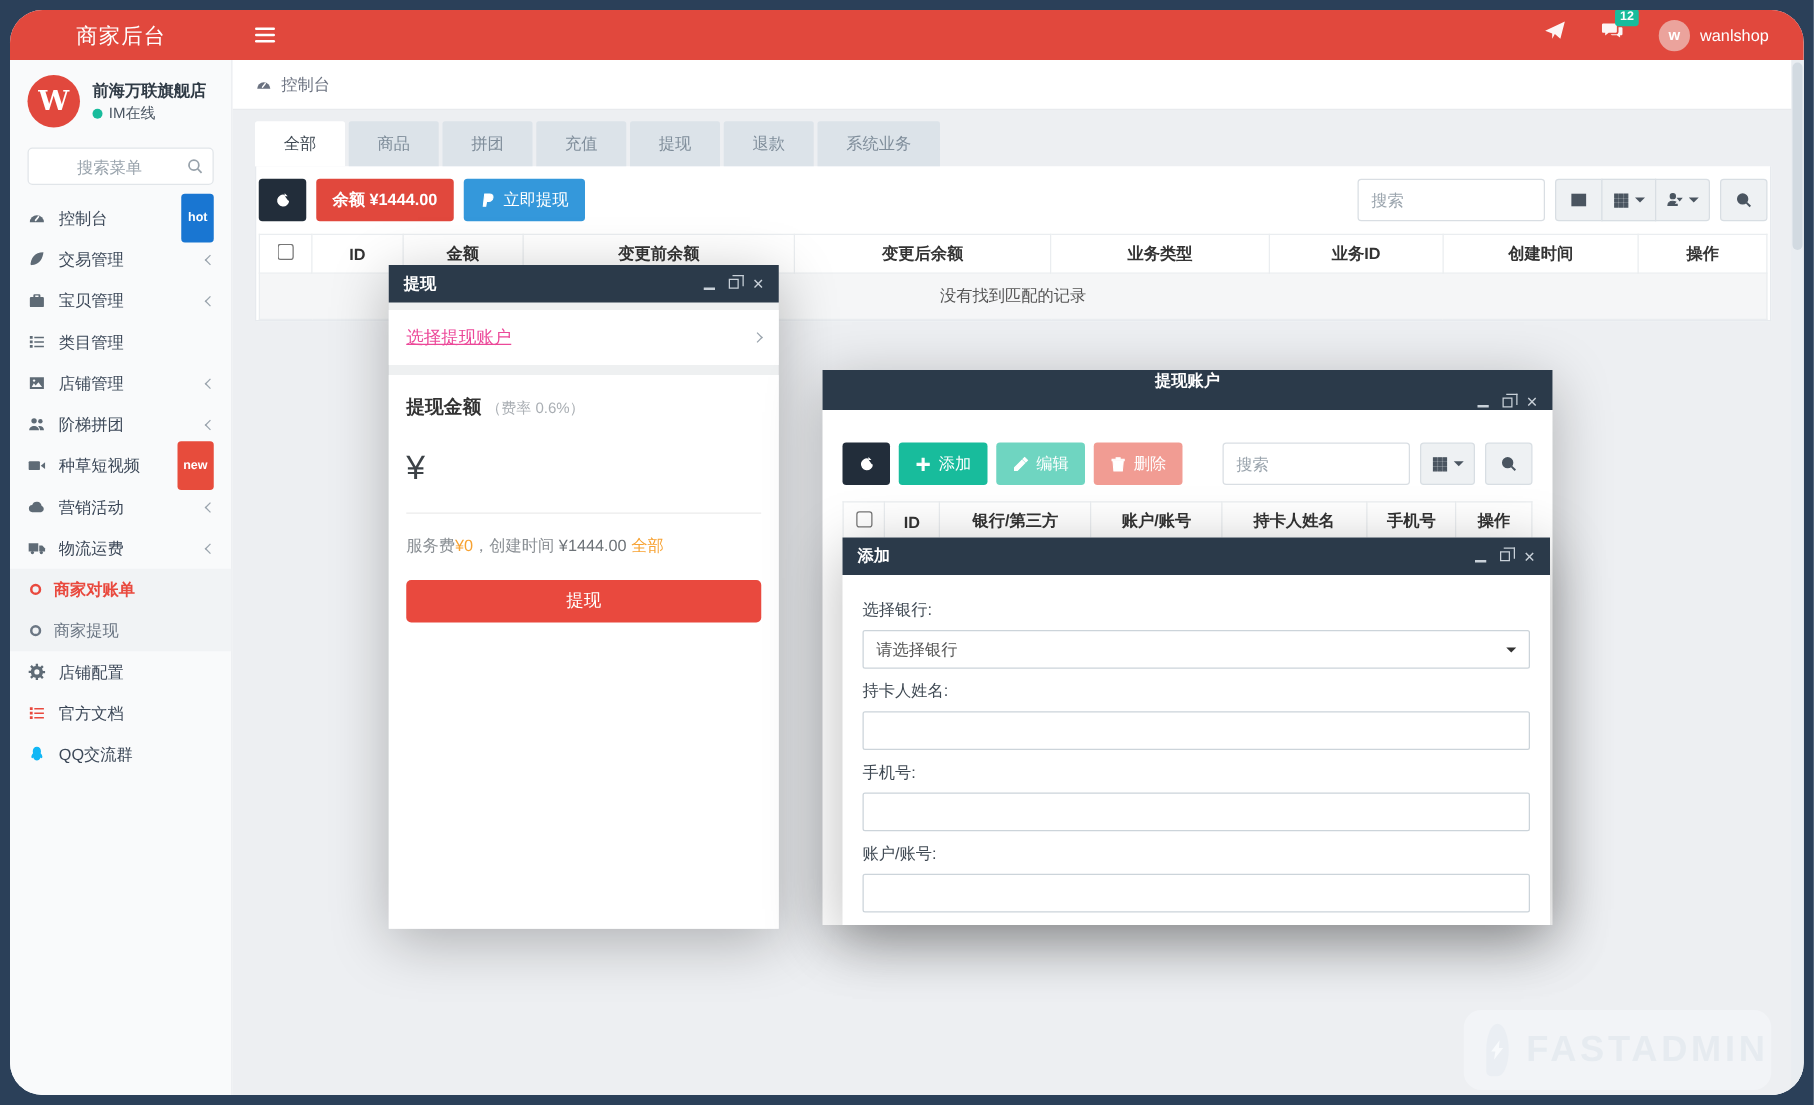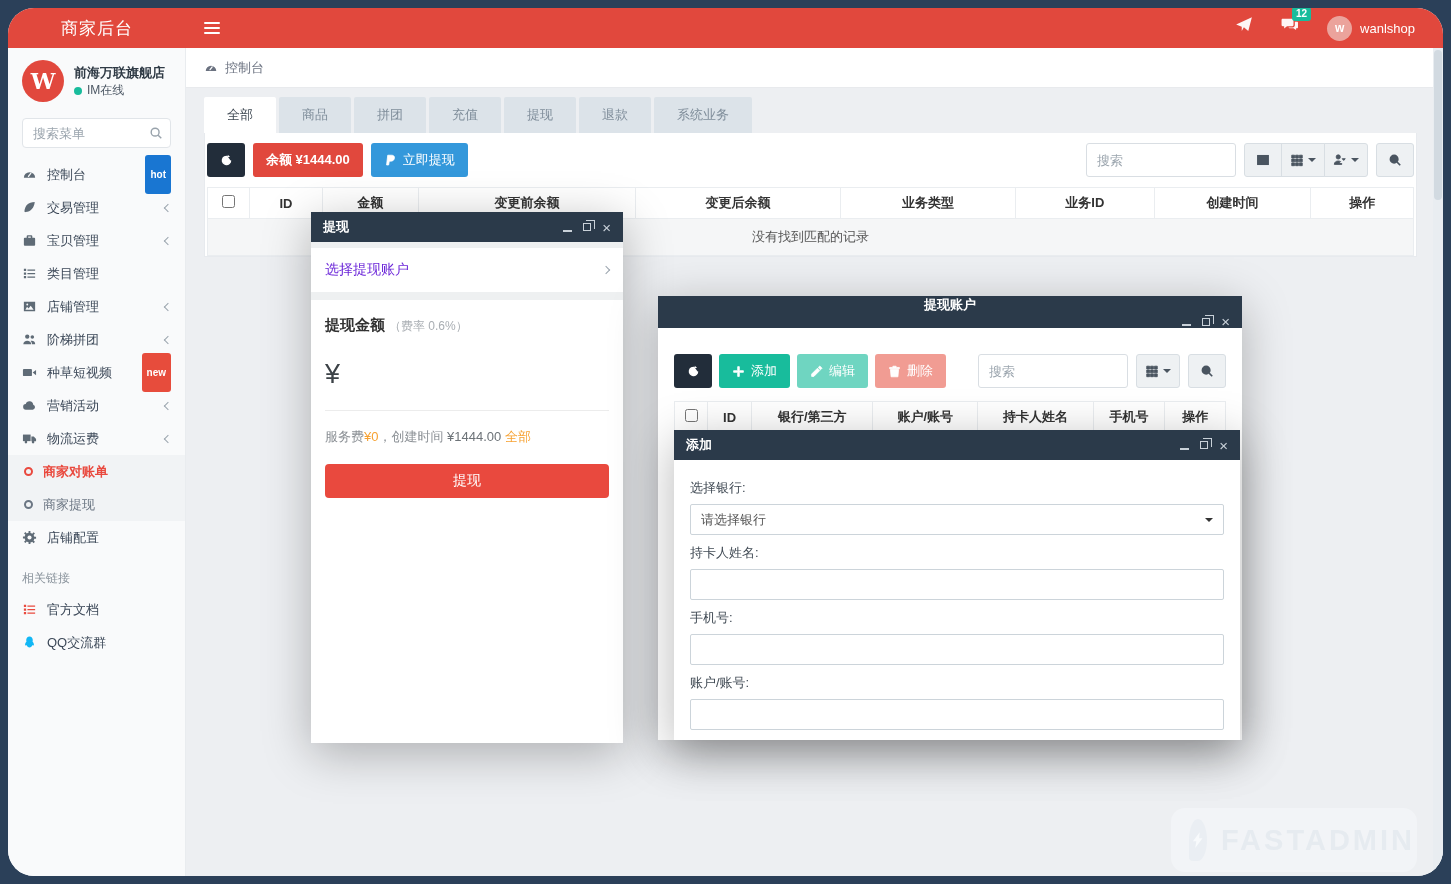--- a/index.html
+++ b/index.html
@@ -27,21 +27,21 @@
   .scrolltrack { position:absolute; right:0; top:40px; bottom:0; width:10px; background:#e9edf1; }
   .scrollthumb { position:absolute; top:2px; left:1px; width:8px; height:150px; background:#d2dae1; border-radius:4px; }
 
   
   .userpanel { display:flex; gap:10px; padding:12px 14px; align-items:center; }
   .shop-logo { width:42px; height:42px; border-radius:50%; background:#e1483d; color:#fff; display:flex; align-items:center; justify-content:center; font-size:22px; font-weight:bold; font-family:"DejaVu Serif",serif; flex:none; }
   .shop-name { font-size:13px; font-weight:bold; color:#2f3a45; line-height:1.5; }
   .shop-status { font-size:12px; color:#4a5562; display:flex; align-items:center; gap:5px; }
   .dot { width:8px; height:8px; border-radius:50%; background:#18bc9c; }
   .menusearch { margin:4px 14px 10px; position:relative; }
-  .menusearch input { width:100%; height:30px; border:1px solid #e1e5e9; border-radius:4px; padding:0 28px 0 10px; font-size:13px; background:#fff; color:#333; outline:none; }
+  .menusearch input { width:100%; height:30px; border:1px solid #e1e5e9; border-radius:4px; padding:0 28px 0 10px; font-size:13px; background:#fff; color:#333; outline:none;text-align:center; }
   .menusearch input::placeholder { color:#9aa4ad; }
   .menusearch svg { position:absolute; right:8px; top:8px; width:14px; height:14px; stroke:#98a2ab; fill:none; stroke-width:1.6; }
   .s-item { height:33px; display:flex; align-items:center; gap:10px; padding:0 14px; font-size:13px; color:#3c4858; cursor:pointer; }
   .s-item .ic { width:15px; height:15px; fill:#5f6b76; flex:none; }
   .badge { margin-left:auto; font-size:10px; font-weight:bold; color:#fff; padding:14px 5px; border-radius:3px; line-height:1.1; }
   .badge.hot { background:#1976d2; }
   .badge.new { background:#e74c3c; }
   .chev { width:6px; height:6px; border-right:1.5px solid #9aa4ad; border-bottom:1.5px solid #9aa4ad; margin-left:auto; flex:none; }
   .chev.left { transform:rotate(135deg); }
   .chev.down { transform:rotate(45deg); margin-top:-3px; }
@@ -100,21 +100,21 @@
   .modal-h { height:30px; background:#2b3a4a; display:flex; align-items:center; padding:0 12px; }
   .modal-h .mtitle { color:#fff; font-size:13px; font-weight:bold; }
   .wctrls { margin-left:auto; display:flex; align-items:center; gap:11px; }
   .wc-min { width:9px; height:2px; background:#c9d1d9; margin-top:7px; cursor:pointer; }
   .wc-max { width:8px; height:8px; border:1.5px solid #c9d1d9; position:relative; cursor:pointer; }
   .wc-max::before { content:""; position:absolute; left:2px; top:-4px; width:8px; height:8px; border-top:1.5px solid #c9d1d9; border-right:1.5px solid #c9d1d9; }
   .wc-close { color:#c9d1d9; font-size:15px; line-height:1; cursor:pointer; }
 
   
   #m-withdraw { left:303px; top:204px; width:312px; height:531px; z-index:30; background:#eef0f1; display:flex; flex-direction:column; }
-  .m1-row { margin-top:6px; background:#fff; height:44px; display:flex; align-items:center; padding:0 14px; font-size:14px; color:#6d28d9; cursor:pointer; }
+  .m1-row { margin-top:6px; background:#fff; height:44px; display:flex; align-items:center; padding:0 14px; font-size:14px; color:#ec4899; cursor:pointer;text-decoration:underline; }
   .m1-row .chev { border-color:#9aa4ad; }
   .m1-main { margin-top:8px; background:#fff; flex:1; padding:16px 14px 0; display:flex; flex-direction:column; }
   .amount-title { font-size:15px; font-weight:bold; color:#333; }
   .rate-note { font-size:12px; color:#a9aeb3; font-weight:normal; margin-left:4px; }
   .amount-line { display:flex; align-items:center; padding:24px 0 20px; border-bottom:1px solid #ececec; }
   .yen { font-size:27px; color:#3c4247; margin-right:10px; }
   .amount-input { border:none; outline:none; flex:1; font-size:20px; color:#333; }
   .fee-line { padding:17px 0 14px; font-size:13px; color:#8a8f94; }
   .fee-line .orange { color:#f7a232; }
   .fee-line .num { color:#6d7378; }
@@ -272,21 +272,20 @@
       </div>
 
       <div class="s-item">
         <svg class="ic" viewBox="0 0 16 16">
             <path d="M7 1h2v2.1a5 5 0 0 1 1.9.8l1.5-1.5 1.4 1.4-1.5 1.5c.4.6.7 1.2.8 1.9H15v2h-1.9a5 5 0 0 1-.8 1.9l1.5 1.5-1.4 1.4-1.5-1.5a5 5 0 0 1-1.9.8V15H7v-1.9a5 5 0 0 1-1.9-.8l-1.5 1.5-1.4-1.4 1.5-1.5a5 5 0 0 1-.8-1.9H1V7h1.9c.1-.7.4-1.3.8-1.9L2.2 3.6l1.4-1.4 1.5 1.5A5 5 0 0 1 7 2.9z"></path>
             <circle cx="8" cy="8" r="2.2" fill="#f9fafb"></circle>
           </svg>
         <span>店铺配置</span>
       </div>
 
-      <div class="section-label">相关链接</div>
       <div class="s-item">
         <svg class="ic" viewBox="0 0 16 16" style="fill:#e9493e">
             <path d="M2 3h2.4v2.4H2zM5.8 3.6h8.2V5H5.8zM2 6.8h2.4v2.4H2zM5.8 7.4h8.2v1.4H5.8zM2 10.6h2.4V13H2zM5.8 11.2h8.2v1.4H5.8z"></path>
           </svg>
         <span>官方文档</span>
       </div>
       <div class="s-item">
         <svg class="ic" viewBox="0 0 16 16" style="fill:#12b7f5">
             <path d="M8 1.5c2.1 0 3.5 1.7 3.5 3.9 0 .6-.1 1.1-.3 1.6.9.9 1.5 2.1 1.5 3.1 0 .7-.3 1.2-.7 1.2-.3 0-.6-.3-.9-.7-.5 1.5-1.7 2.6-3.1 2.6S5.4 12.1 4.9 10.6c-.3.4-.6.7-.9.7-.4 0-.7-.5-.7-1.2 0-1 .6-2.2 1.5-3.1-.2-.5-.3-1-.3-1.6C4.5 3.2 5.9 1.5 8 1.5z"></path>
           </svg>

